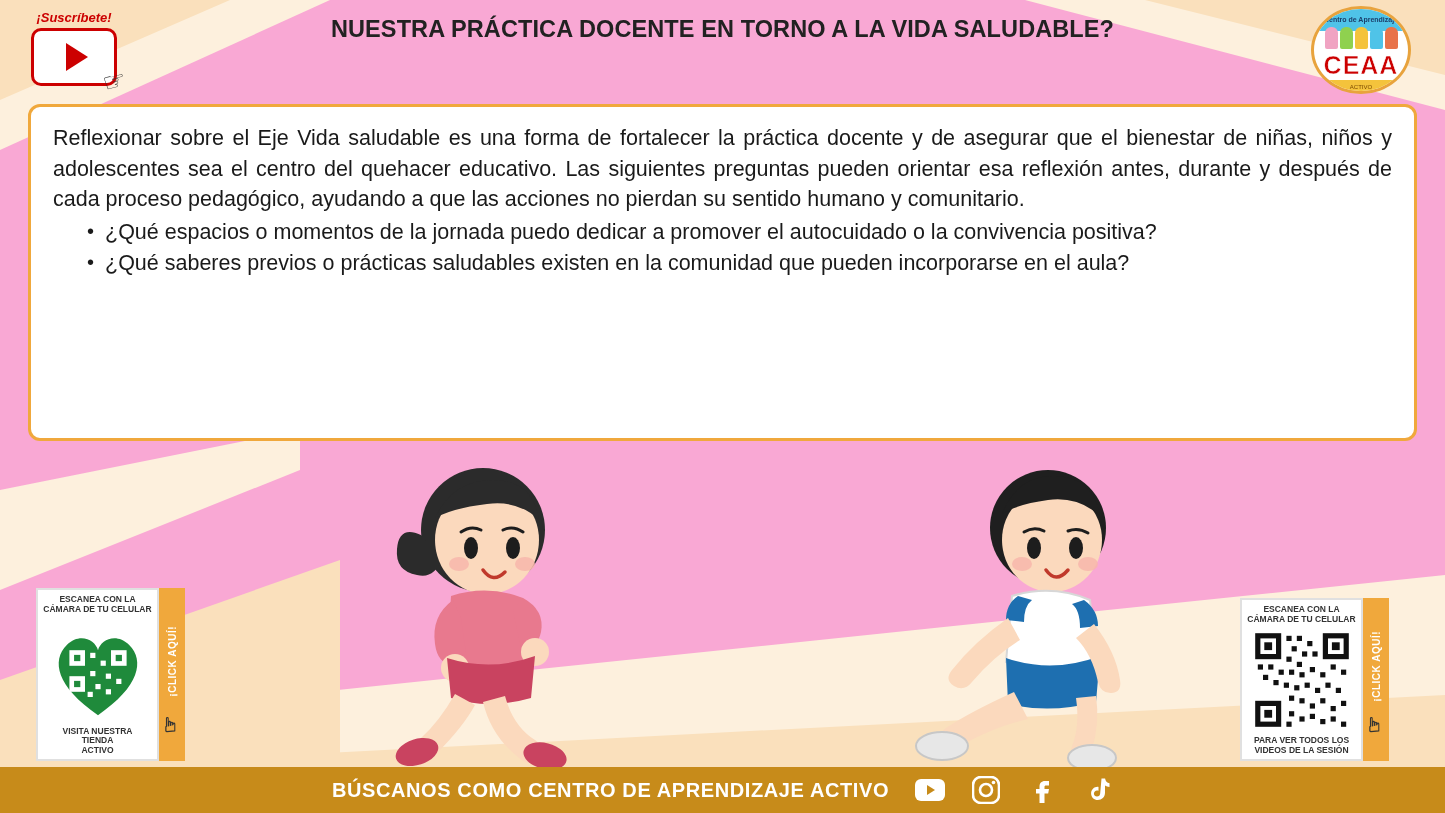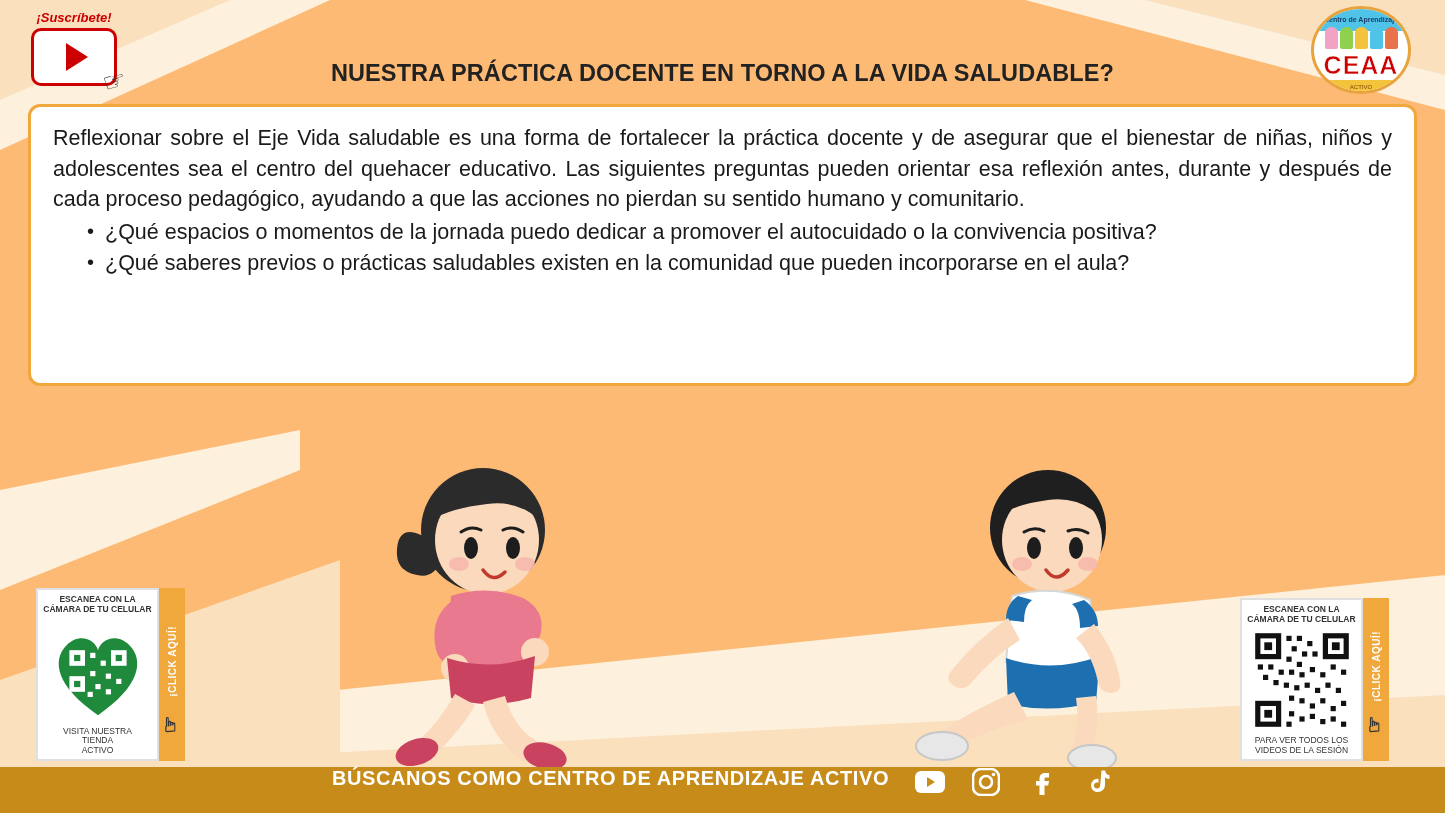--- a/index.html
+++ b/index.html
@@ -5,21 +5,21 @@
   * { box-sizing: border-box; margin: 0; padding: 0; }
   html, body {
     width: 1445px; height: 813px;
     font-family: "Liberation Sans", sans-serif;
     overflow: hidden;
     background: #ffffff;
   }
   #slide {
     position: relative;
     width: 1445px; height: 813px;
-    background: #fdba74;
+    background: #f9a8d4;
     overflow: hidden;
   }
 
   
   .bg-shape { position: absolute; pointer-events: none; }
 
   .bg-topleft {
     top: 0; left: 0; width: 360px; height: 150px;
     background: #fdf0dd;
     clip-path: polygon(0 0, 330px 0, 0 150px);
@@ -64,21 +64,21 @@
   .title {
     position: absolute;
     top: 14px; left: 200px; width: 1045px;
     text-align: center;
     font-weight: bold;
     font-size: 23.5px;
     line-height: 1.28;
     color: #222222;
     letter-spacing: .1px;
   }
-  .title .line2 { display: block; margin-top: 44px; }
+  .title .line2 { display: block; }
 
   
   .subscribe {
     position: absolute; top: 10px; left: 14px;
     width: 120px; text-align: center;
   }
   .subscribe .sub-text {
     color: #cc0000; font-weight: bold; font-size: 13px;
     font-style: italic; margin-bottom: 3px;
   }
@@ -131,21 +131,21 @@
   }
   .logo-bottom {
     width: 100%; height: 14px; background: #f4c33c;
     font-size: 6px; color: #7a4a00; text-align: center; line-height: 14px;
   }
 
   
   .content-box {
     position: absolute;
     top: 104px; left: 28px;
-    width: 1389px; height: 282px;
+    width: 1389px; height: 337px;
     background: #ffffff;
     border: 3px solid #f0a83c;
     border-radius: 12px;
     padding: 16px 22px 10px 22px;
   }
   .para {
     font-size: 21.5px;
     line-height: 1.42;
     color: #1a1a1a;
     text-align: justify;
@@ -191,21 +191,21 @@
     background: #ffffff;
     border: 2px solid #e0e0e0;
     text-align: center;
     padding: 5px 4px 3px 4px;
   }
   .qr-card .qr-head {
     font-size: 8.5px; font-weight: bold; color: #333; line-height: 1.15;
     margin-bottom: 4px;
   }
   .qr-card .qr-foot {
-    font-size: 8.5px; font-weight: normal; color: #333; line-height: 1.15;
+    font-size: 8.5px; font-weight: bold; color: #333; line-height: 1.15;
     margin-top: 4px;
   }
   .qr-img { width: 104px; height: 104px; margin: 0 auto; display: block; }
   .click-tab {
     width: 26px;
     background: #f0a83c;
     color: #ffffff;
     font-size: 10px; font-weight: bold;
     display: flex; align-items: center; justify-content: center;
     position: relative;
@@ -219,21 +219,21 @@
   .click-hand {
     position: absolute; bottom: 2px; left: 1px;
     font-size: 20px; color: #333; line-height: 1;
   }
 
   
   .footer {
     position: absolute; bottom: 0; left: 0;
     width: 1445px; height: 46px;
     background: #c78b1a;
-    display: flex; align-items: flex-start; justify-content: center;
+    display: flex; align-items: center; justify-content: center;
     gap: 26px;
   }
   .footer-text {
     color: #ffffff; font-weight: bold; font-size: 20px; letter-spacing: .6px;
   }
   .sicon {
     width: 30px; height: 30px; display: inline-flex;
     align-items: center; justify-content: center;
     color: #ffffff;
   }

